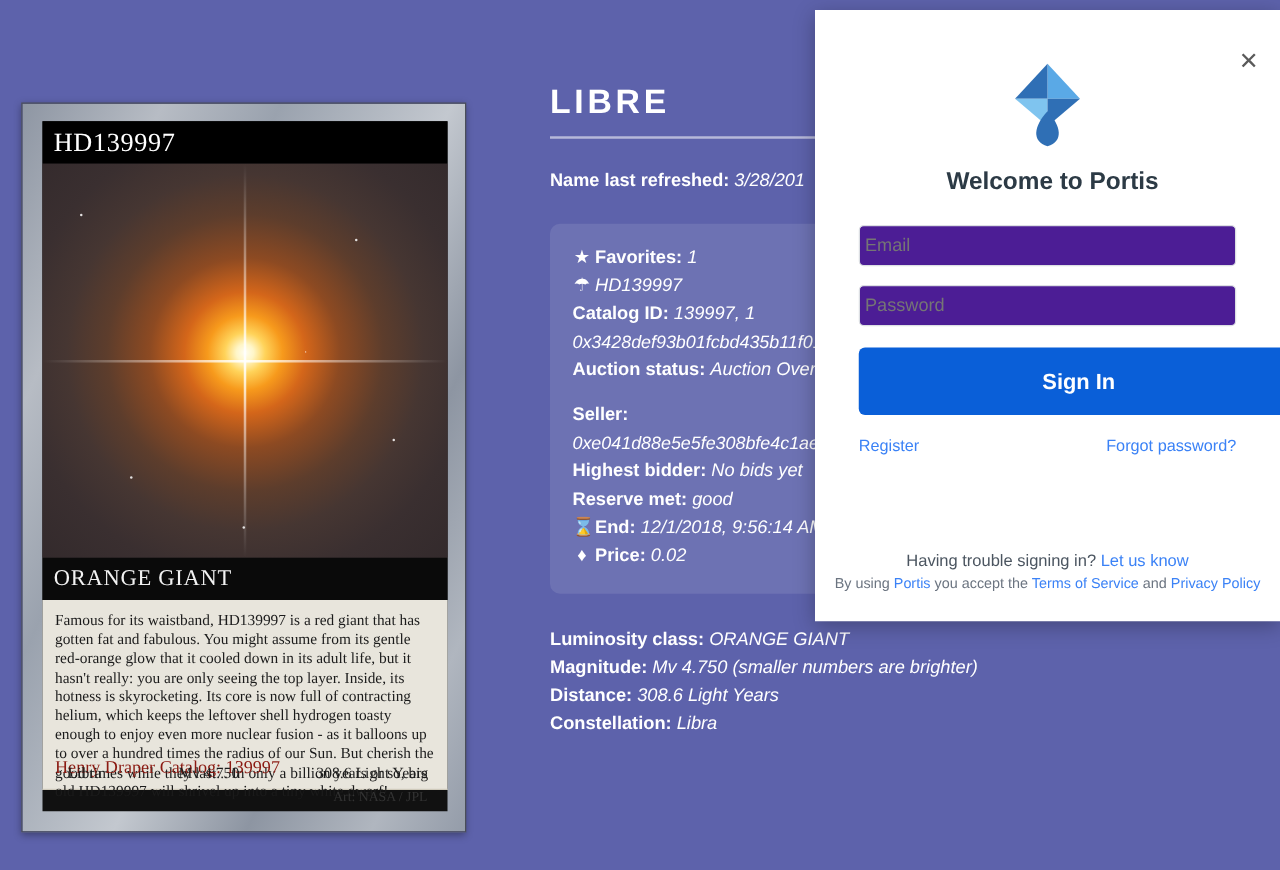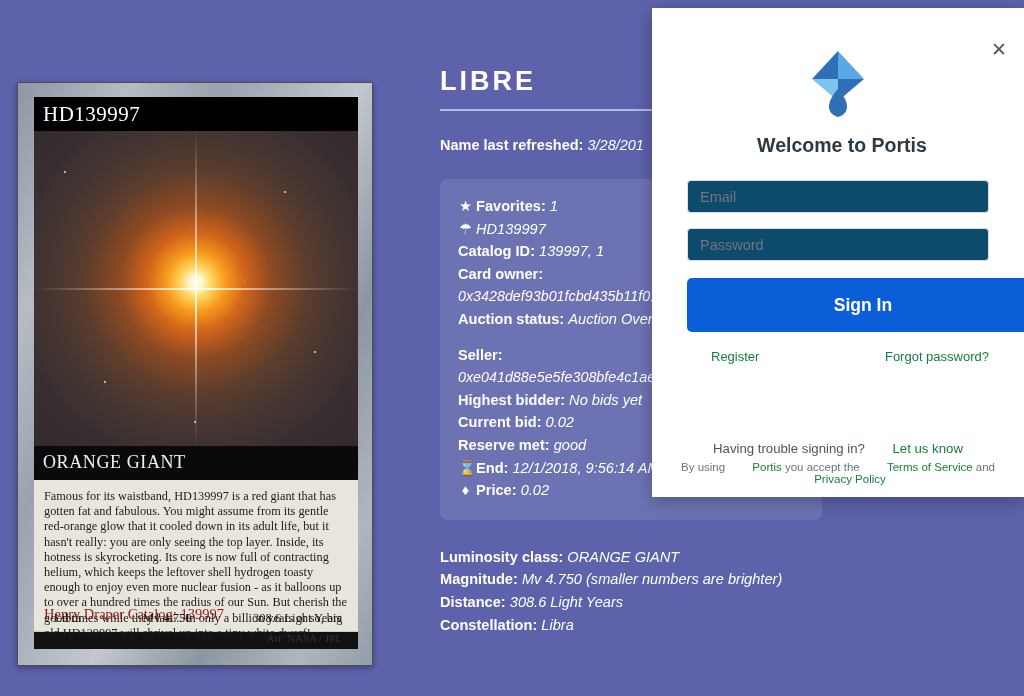--- a/index.html
+++ b/index.html
@@ -243,22 +243,22 @@
     color: #2c3a45;
     padding-left: 8px;
   }
   .field {
     position: absolute;
     left: 35px;
     width: 302px;
     height: 33px;
     border: 1px solid #dcdfe3;
     border-radius: 4px;
-    background: #0c4a6e;
-    padding: 0 12px;
+    background: #4c1d95;
+    padding: 0 4px;
     box-sizing: border-box;
     font-size: 14.5px;
     color: #9aa1a9;
     font-family: "Liberation Sans", sans-serif;
     outline: none;
   }
   .field.email { top: 172px; }
   .field.password { top: 220px; }
   .signin {
     position: absolute;
@@ -278,23 +278,22 @@
   .link-row {
     position: absolute;
     left: 35px;
     top: 341px;
     width: 302px;
     display: flex;
     justify-content: space-between;
     font-size: 13px;
   }
   .link-row a, .blue {
-    color: #15803d;
+    color: #3b82f6;
     text-decoration: none;
-    margin-left: 24px;
   }
   .trouble {
     position: absolute;
     left: 0; right: 0;
     top: 433px;
     text-align: center;
     font-size: 13.2px;
     color: #4b5560;
   }
   .terms {
@@ -353,43 +352,36 @@
         <span class="val">1</span>
       </div>
       <div class="line">
         <span class="ico">☂</span><span class="val">HD139997</span>
       </div>
       <div class="line">
         <span class="lbl">Catalog ID:</span>
         <span class="val">139997, 1</span>
       </div>
       <div class="line">
-        <span class="lbl">Card owner:</span>
-      </div>
-      <div class="line">
         <span class="mono-addr">0x3428def93b01fcbd435b11f01</span>
       </div>
       <div class="line">
         <span class="lbl">Auction status:</span>
         <span class="val">Auction Over</span>
       </div>
       <div class="spacer"></div>
       <div class="line">
         <span class="lbl">Seller:</span>
       </div>
       <div class="line">
         <span class="mono-addr">0xe041d88e5e5fe308bfe4c1aef</span>
       </div>
       <div class="line">
         <span class="lbl">Highest bidder:</span>
         <span class="val">No bids yet</span>
-      </div>
-      <div class="line">
-        <span class="lbl">Current bid:</span>
-        <span class="val">0.02</span>
       </div>
       <div class="line">
         <span class="lbl">Reserve met:</span>
         <span class="val">good</span>
       </div>
       <div class="line">
         <span class="ico">⌛</span><span class="lbl">End:</span>
         <span class="val">12/1/2018, 9:56:14 AM</span>
       </div>
       <div class="line">

